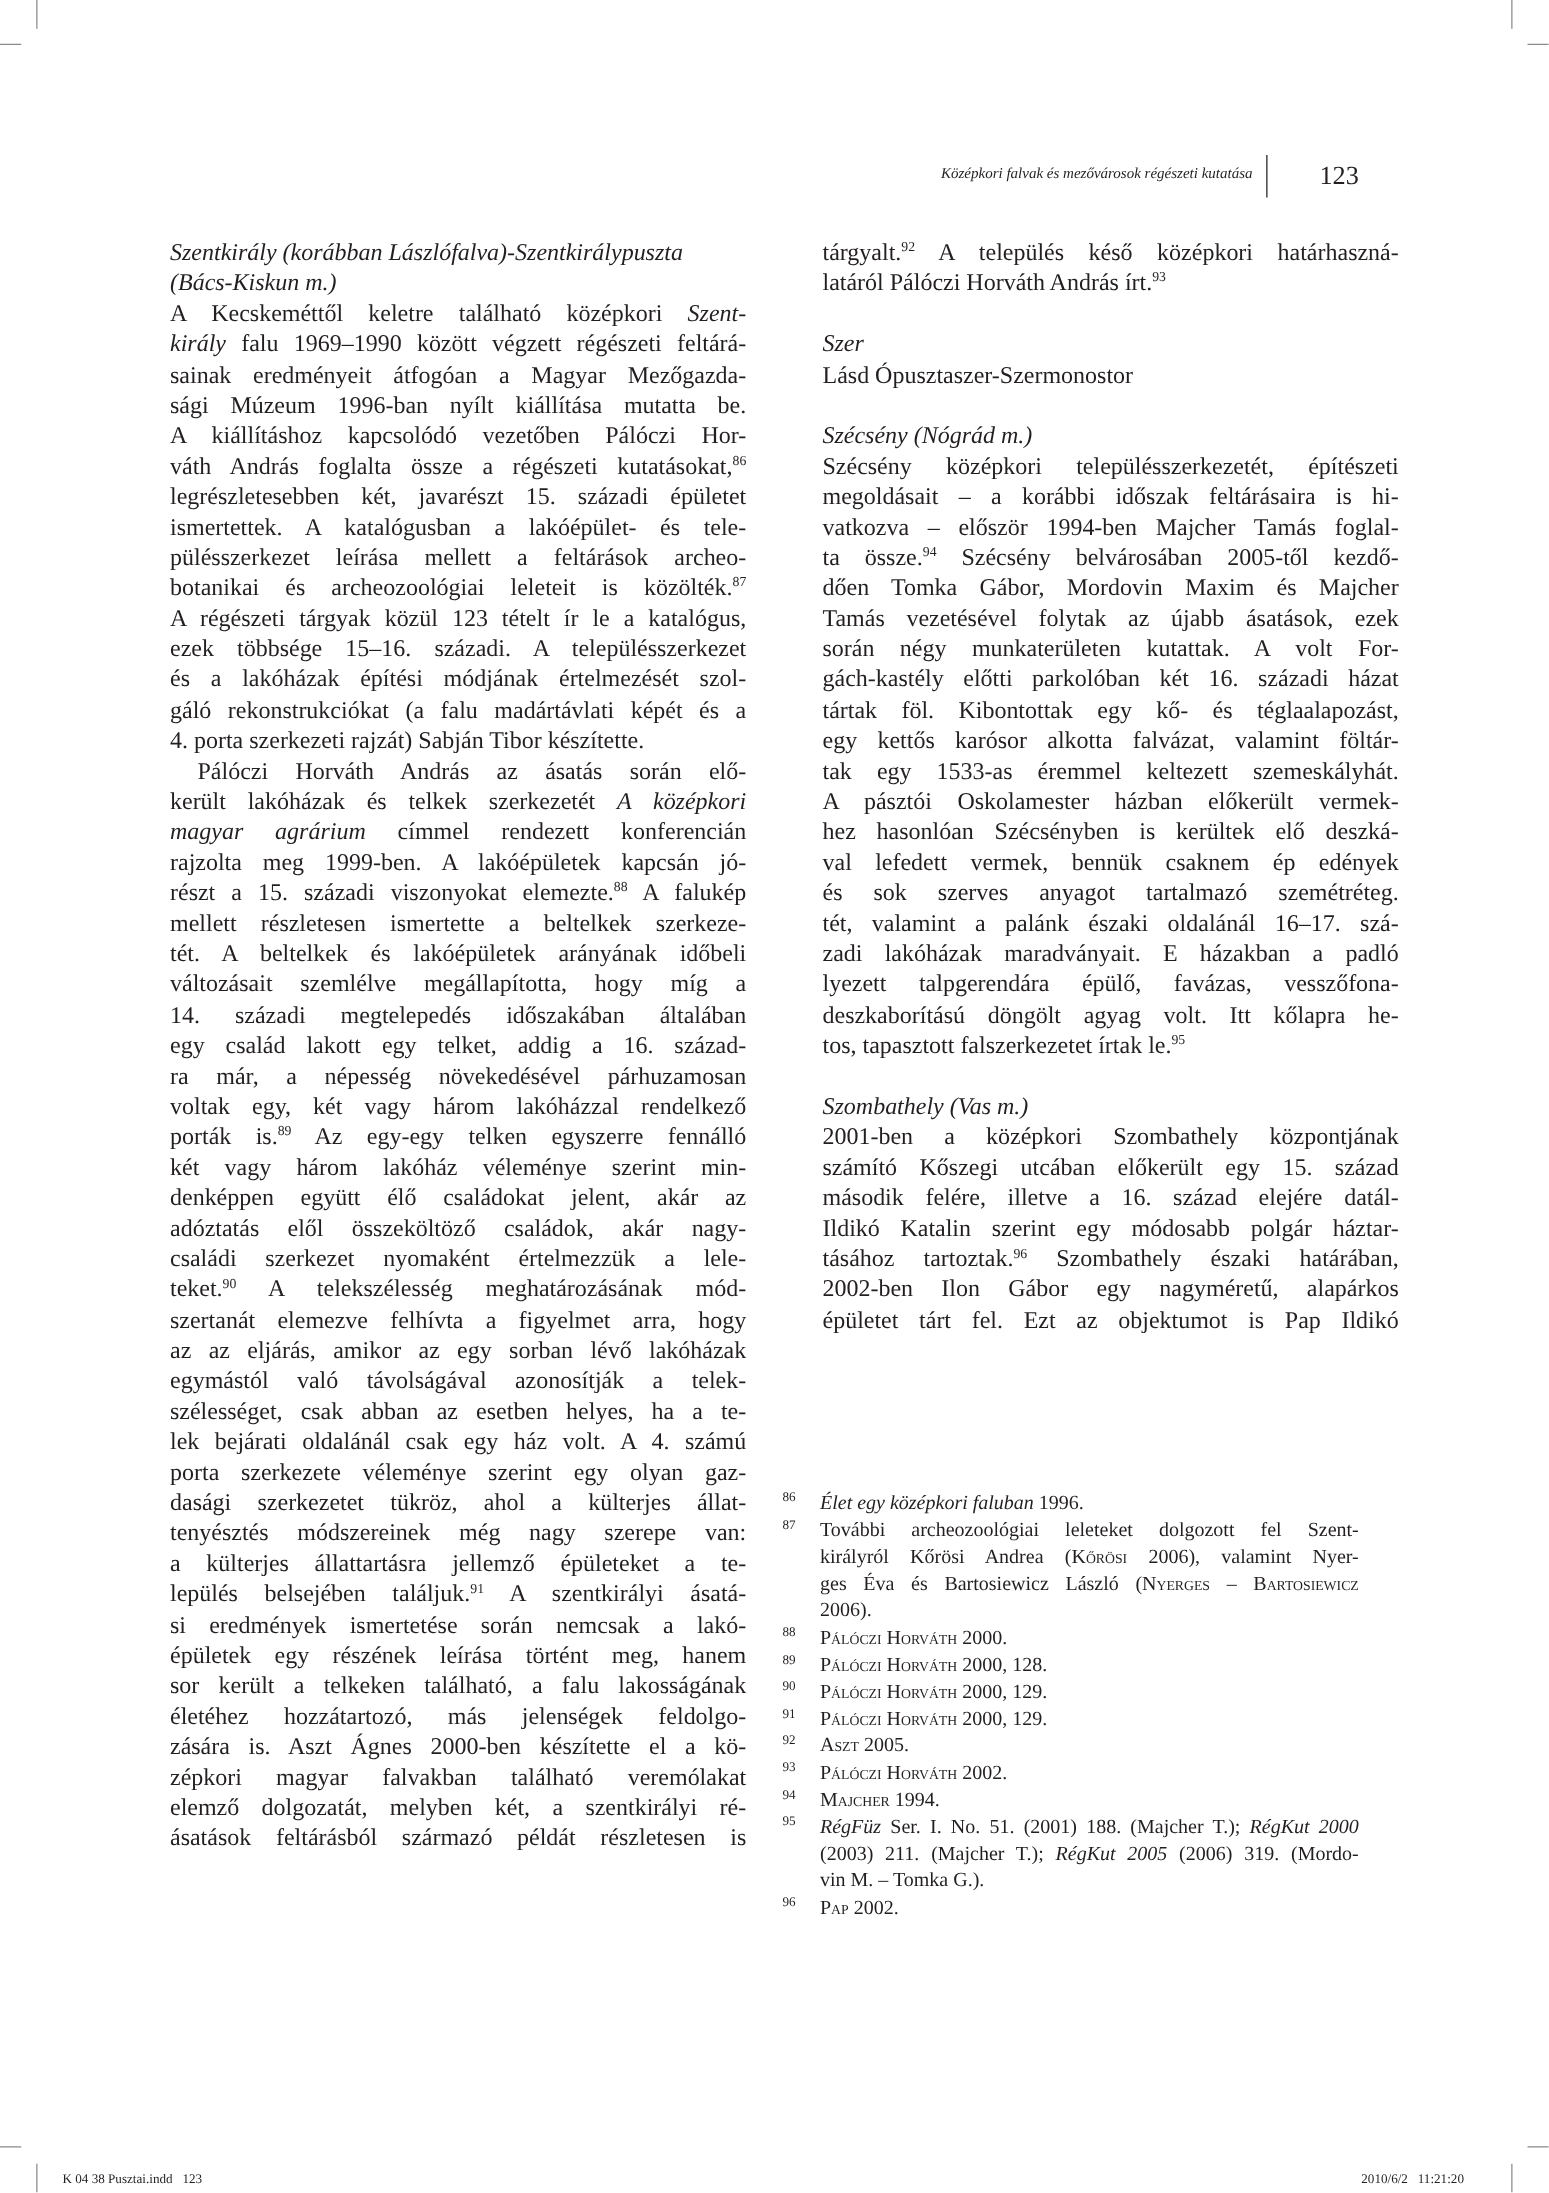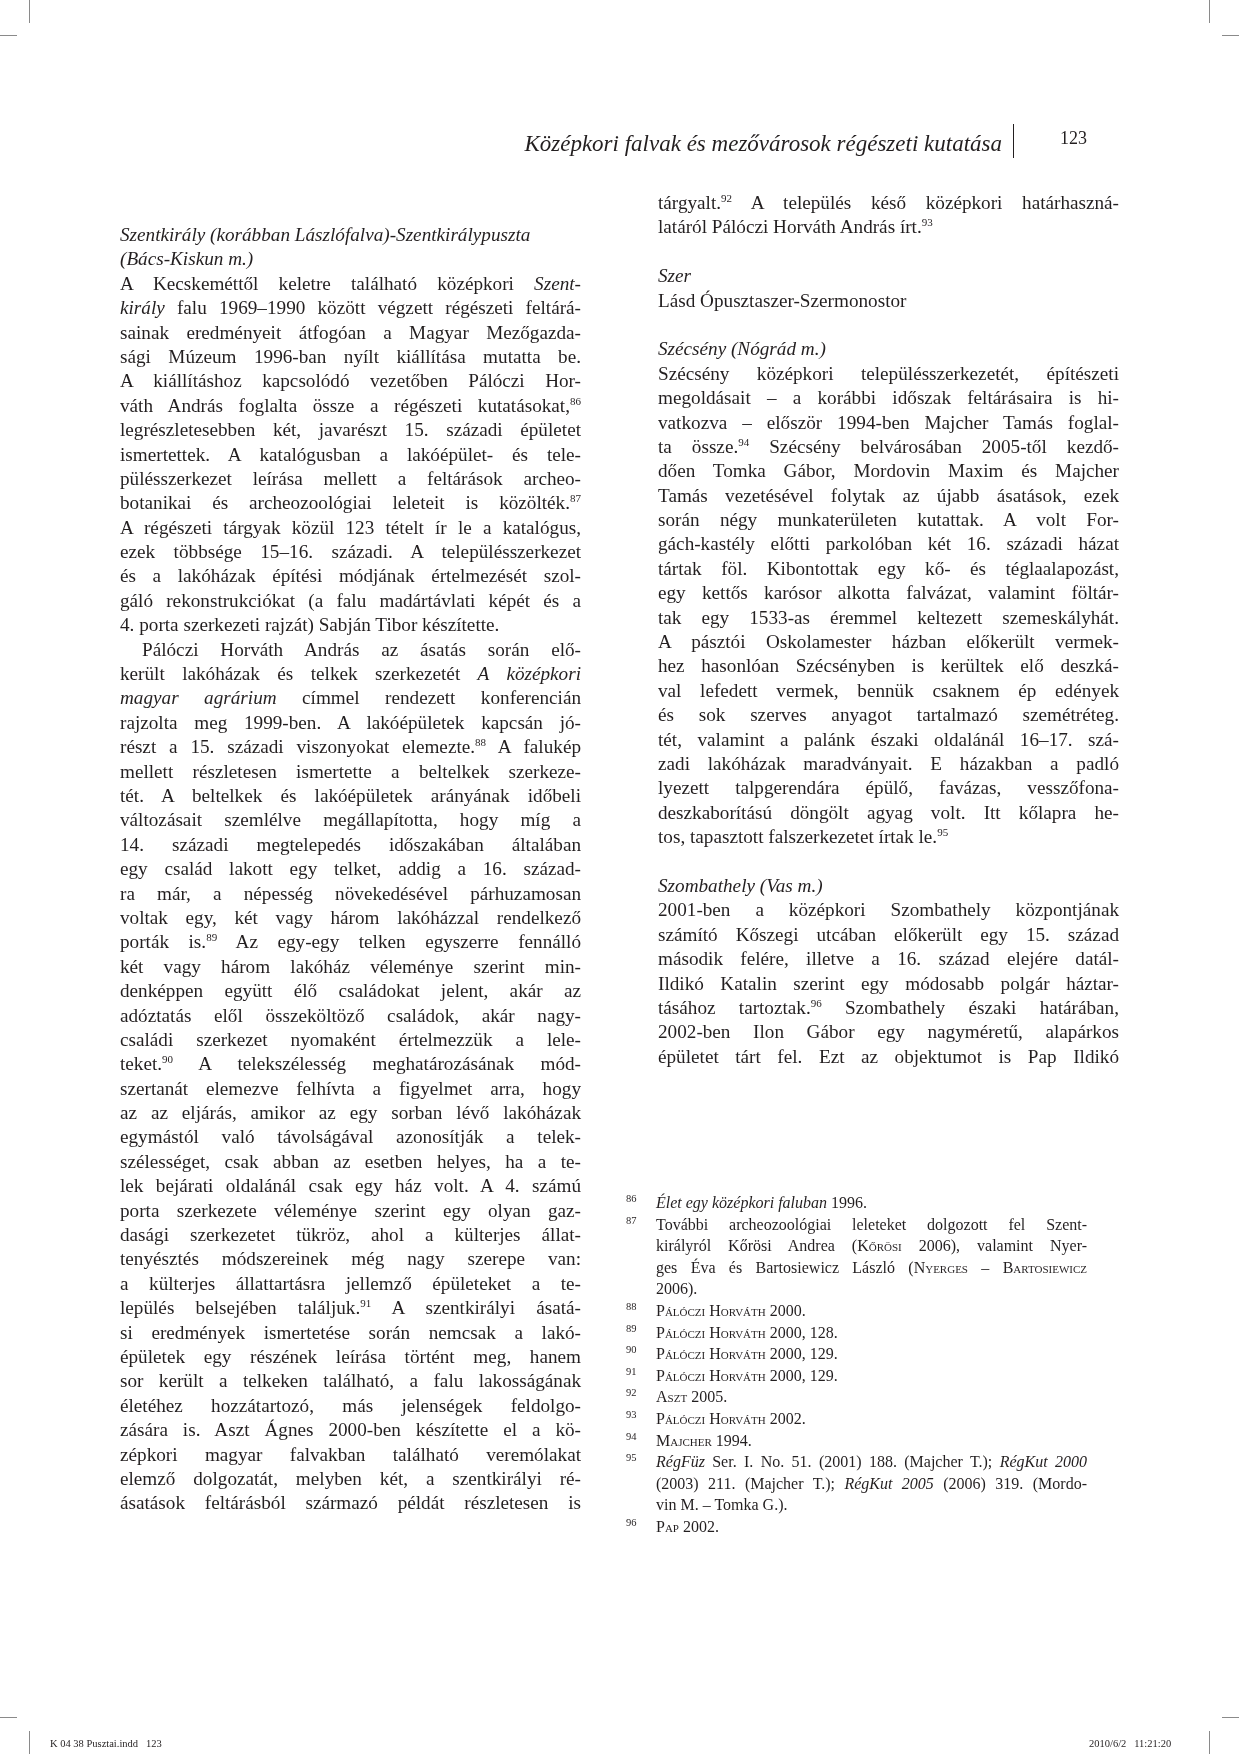--- a/index.html
+++ b/index.html
@@ -1,24 +1,24 @@
 <!DOCTYPE html>
 <html><head>
 <meta charset="utf-8">
 <style>
   html, body { margin: 0; padding: 0; background: #ffffff; }
   body { width: 1239px; height: 1754px; position: relative; overflow: hidden; color: #231f20;
          font-family: "Liberation Serif", "DejaVu Serif", serif; }
   .crop { position: absolute; background: #8a8a8a; }
   .page-header { position: absolute; top: 128px; left: 600px; width: 487px; height: 30px; }
-  .running-title { position: absolute; right: 85px; top: 3px; font-style: italic; font-size: 23px; white-space: nowrap; }
+  .running-title { position: absolute; right: 85px; top: 3px; font-style: italic; font-size: 12px; white-space: nowrap; }
   .header-rule { position: absolute; right: 73px; top: -4px; width: 1px; height: 34px; background: #231f20; }
-  .page-number { position: absolute; right: 0; top: 0; font-size: 18px; }
+  .page-number { position: absolute; right: 0; top: 0; font-size: 21px; }
   .col { position: absolute; font-size: 19.2px; line-height: 24.4px; }
-  .col-left { left: 120px; top: 191px; width: 461px; margin-top: 32px; }
+  .col-left { left: 136px; top: 191px; width: 461px; }
   .col-right { left: 626px; top: 191px; width: 461px; margin-left: 32px; }
   .line { display: block; white-space: nowrap; height: 24.4px; }
   .just { text-align: justify; text-align-last: justify; white-space: normal; }
   .it { font-style: italic; }
   sup.fn { font-size: 11px; line-height: 0; vertical-align: 7px; }
   .indent { padding-left: 22px; }
   .gap { height: 24.4px; display: block; }
   .fnotes { position: absolute; left: 626px; top: 1192px; width: 461px; font-size: 16px; line-height: 21.6px; }
   .fn-item { position: relative; padding-left: 30px; }
   .fn-num { position: absolute; left: 0; top: -4px; font-size: 10.5px; }

